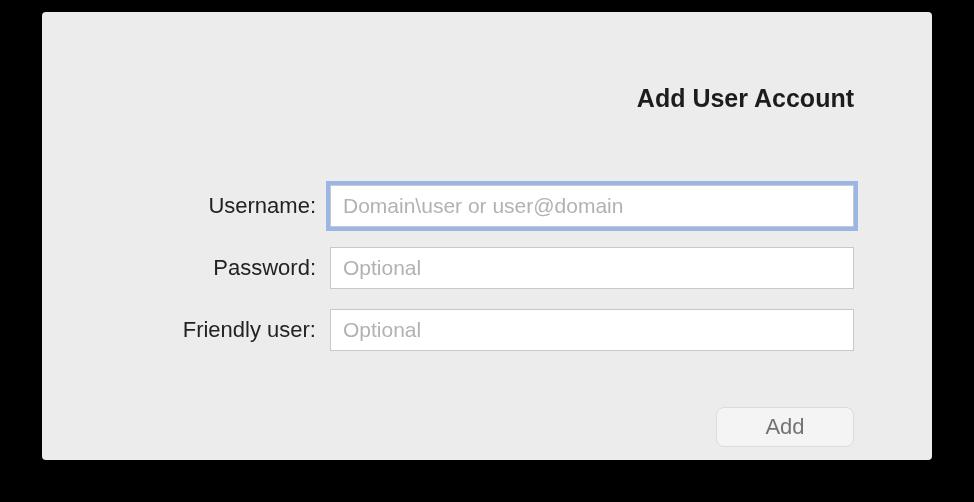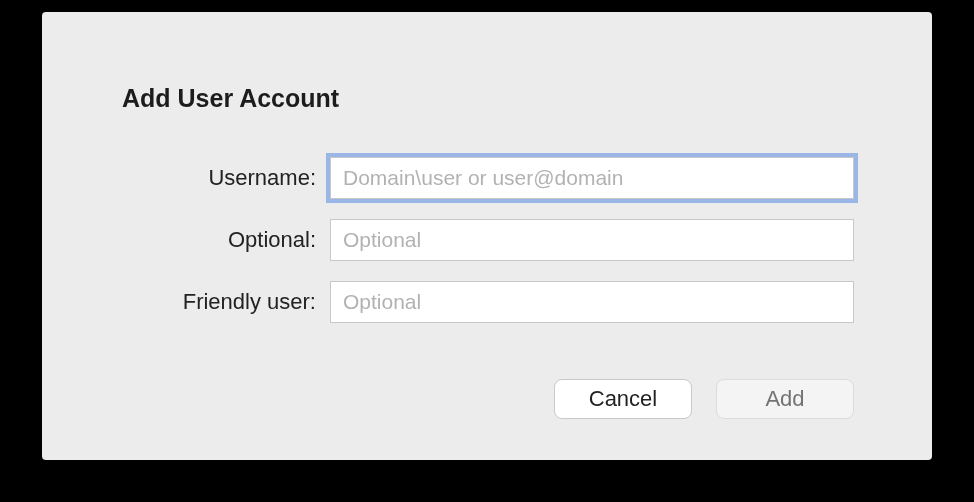--- a/index.html
+++ b/index.html
@@ -21,22 +21,23 @@
       width: 890px;
       height: 448px;
       background: #ececec;
       border-radius: 4px;
       padding: 72px 78px 0 40px;
     }
     .dialog-title {
       font-size: 25px;
       font-weight: 700;
       color: #1c1c1c;
-      margin-bottom: 44px;
+      margin-bottom: 72px;
       margin-left: 40px;
+      text-align: right;
     }
     .form-row {
       display: flex;
       align-items: center;
       margin-bottom: 20px;
       justify-content: flex-end;
     }
     .form-label {
       width: 248px;
       text-align: right;
@@ -97,26 +98,25 @@
 
 <div class="dialog">
   <h1 class="dialog-title">Add User Account</h1>
 
   <div class="form-row">
     <label class="form-label">Username:</label>
     <input type="text" class="form-input focused" placeholder="Domain\user or user@domain" style="">
   </div>
 
   <div class="form-row">
-    <label class="form-label">Optional:</label>
+    <label class="form-label">Password:</label>
     <input type="password" class="form-input" placeholder="Optional" style="">
   </div>
 
   <div class="form-row">
     <label class="form-label">Friendly user:</label>
     <input type="text" class="form-input" placeholder="Optional" style="">
   </div>
 
   <div class="button-row">
-    <button class="btn btn-cancel">Cancel</button>
     <button class="btn btn-add" disabled="">Add</button>
   </div>
 </div>
 
 </body></html>

